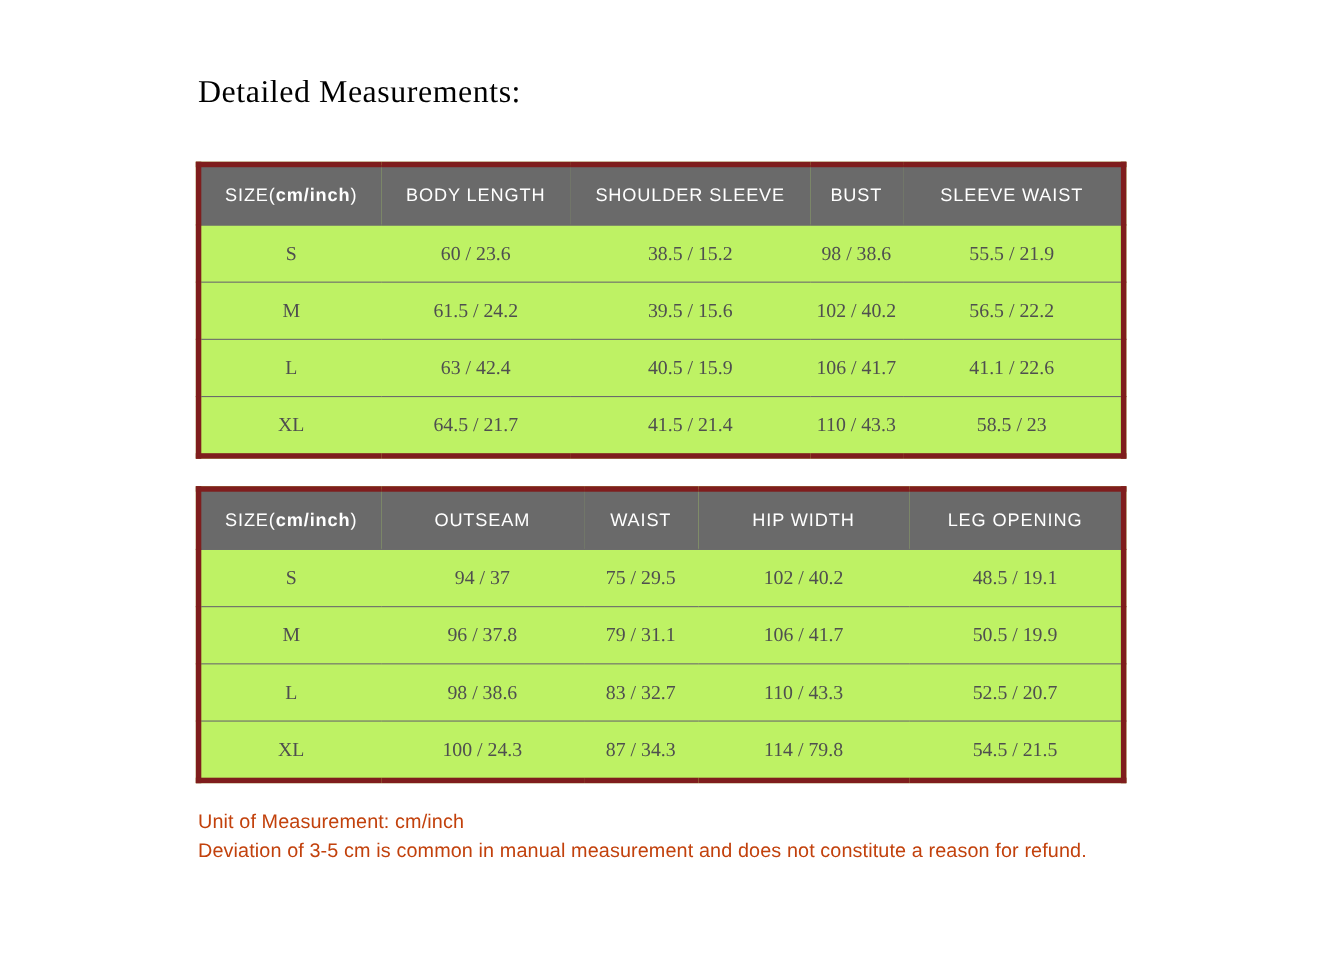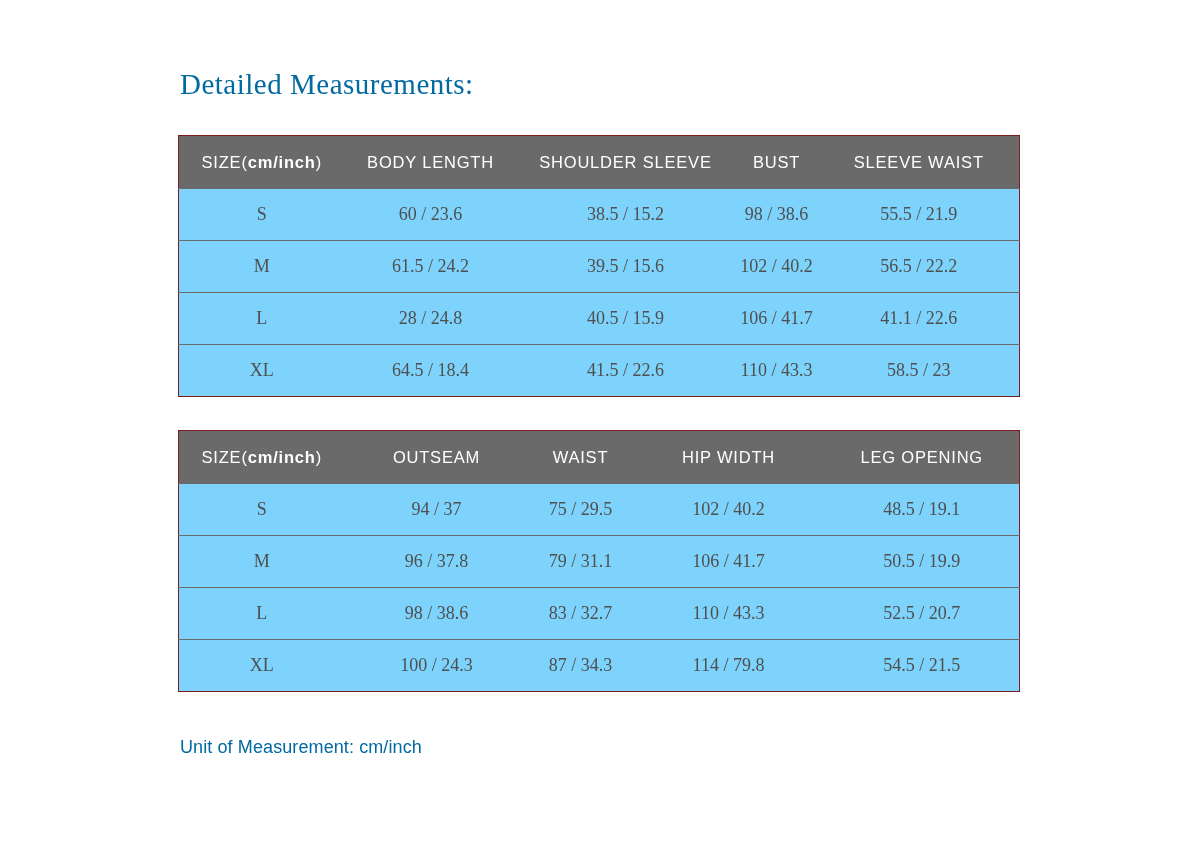--- a/index.html
+++ b/index.html
@@ -4,45 +4,45 @@
 <style>
   html,body { margin:0; padding:0; background:#ffffff; }
   .page {
     position:relative; width:1200px; height:868px;
     background:#ffffff; overflow:hidden;
     font-family:"Liberation Sans", sans-serif;
   }
   .title {
     position:absolute; left:180px; top:68px;
     font-family:"Liberation Serif", serif;
-    font-size:29px; font-weight:400; color:#0369a1; letter-spacing:0.5px;
+    font-size:29px; font-weight:400; color:#000000; letter-spacing:0.5px;
   }
   table.mtable {
     position:absolute; width:841px;
     border-collapse:collapse; table-layout:fixed;
-    border:1px solid #7f1d1d; background:#7dd3fc;
+    border:5px solid #7f1d1d; background:#bef264;margin-top:12px;
   }
   #table1 { left:178px; top:135px; }
   #table2 { left:178px; top:430px; }
   table.mtable thead th {
     background:#6a6a6a; color:#ffffff;
     font-family:"Liberation Sans", sans-serif;
     font-weight:400; font-size:16.5px; letter-spacing:0.8px;
     height:52px; padding:0; text-align:center; white-space:nowrap;
   }
   table.mtable thead th .bold-part { font-weight:700; }
   table.mtable tbody td {
     border-top:1px solid #6b6b6b;
     height:51px; padding:0; text-align:center; vertical-align:middle;
     font-family:"Liberation Serif", serif;
     font-size:18px; color:#4f4f4f; white-space:nowrap;
   }
   .footnote {
     position:absolute; left:180px; top:735px;
-    font-size:18px; color:#0369a1; line-height:25.5px; letter-spacing:0.1px;
+    font-size:18px; color:#c2410c; line-height:25.5px; letter-spacing:0.1px;
   }
 </style>
 </head>
 <body>
 
 <div class="page">
 
   <div class="title">Detailed Measurements:</div>
 
   <table class="mtable" id="table1">
@@ -72,29 +72,29 @@
         </tr>
         <tr>
           <td>M</td>
           <td>61.5 / 24.2</td>
           <td>39.5 / 15.6</td>
           <td>102 / 40.2</td>
           <td>56.5 / 22.2</td>
         </tr>
         <tr>
           <td>L</td>
-          <td>28 / 24.8</td>
+          <td>63 / 42.4</td>
           <td>40.5 / 15.9</td>
           <td>106 / 41.7</td>
           <td>41.1 / 22.6</td>
         </tr>
         <tr>
           <td>XL</td>
-          <td>64.5 / 18.4</td>
-          <td>41.5 / 22.6</td>
+          <td>64.5 / 21.7</td>
+          <td>41.5 / 21.4</td>
           <td>110 / 43.3</td>
           <td>58.5 / 23</td>
         </tr>
       </tbody>
   </table>
 
   <table class="mtable" id="table2">
     <colgroup>
       <col style="width:166px">
         <col style="width:184px">
@@ -138,15 +138,16 @@
           <td>100 / 24.3</td>
           <td>87 / 34.3</td>
           <td>114 / 79.8</td>
           <td>54.5 / 21.5</td>
         </tr>
       </tbody>
   </table>
 
   <div class="footnote">
     <div>Unit of Measurement: cm/inch</div>
+    <div>Deviation of 3-5 cm is common in manual measurement and does not constitute a reason for refund.</div>
   </div>
 
 </div>
 
 </body></html>

